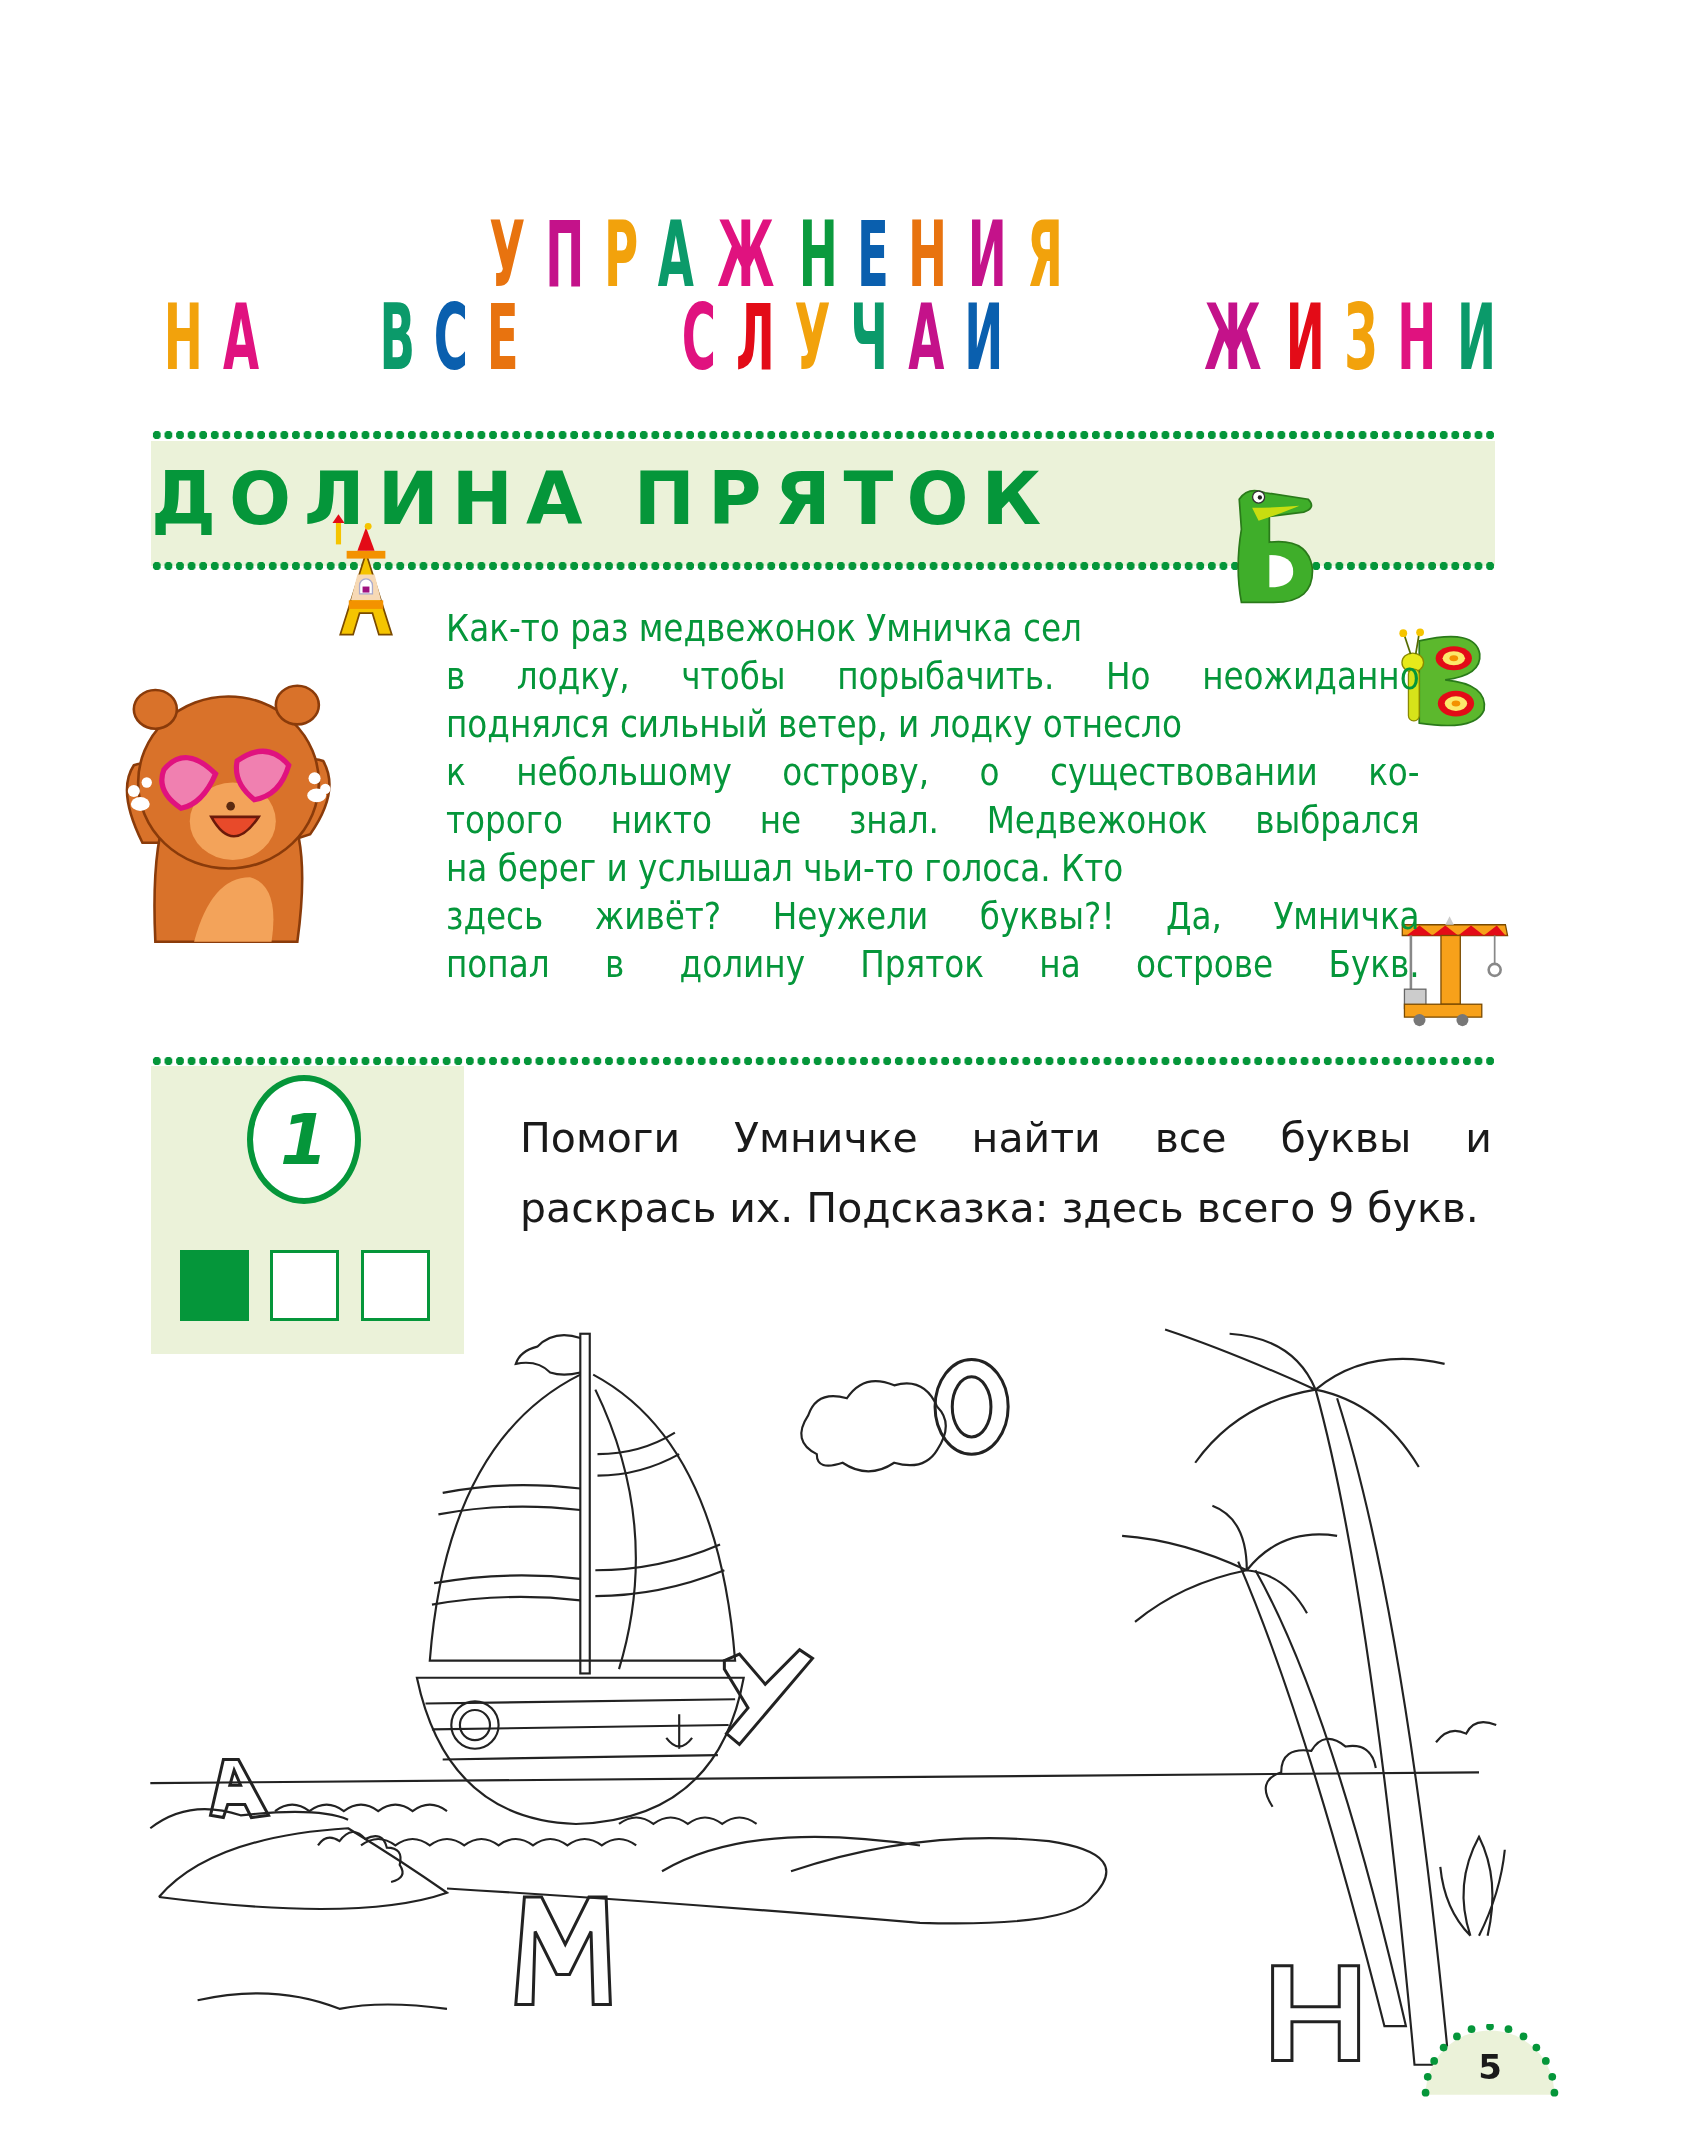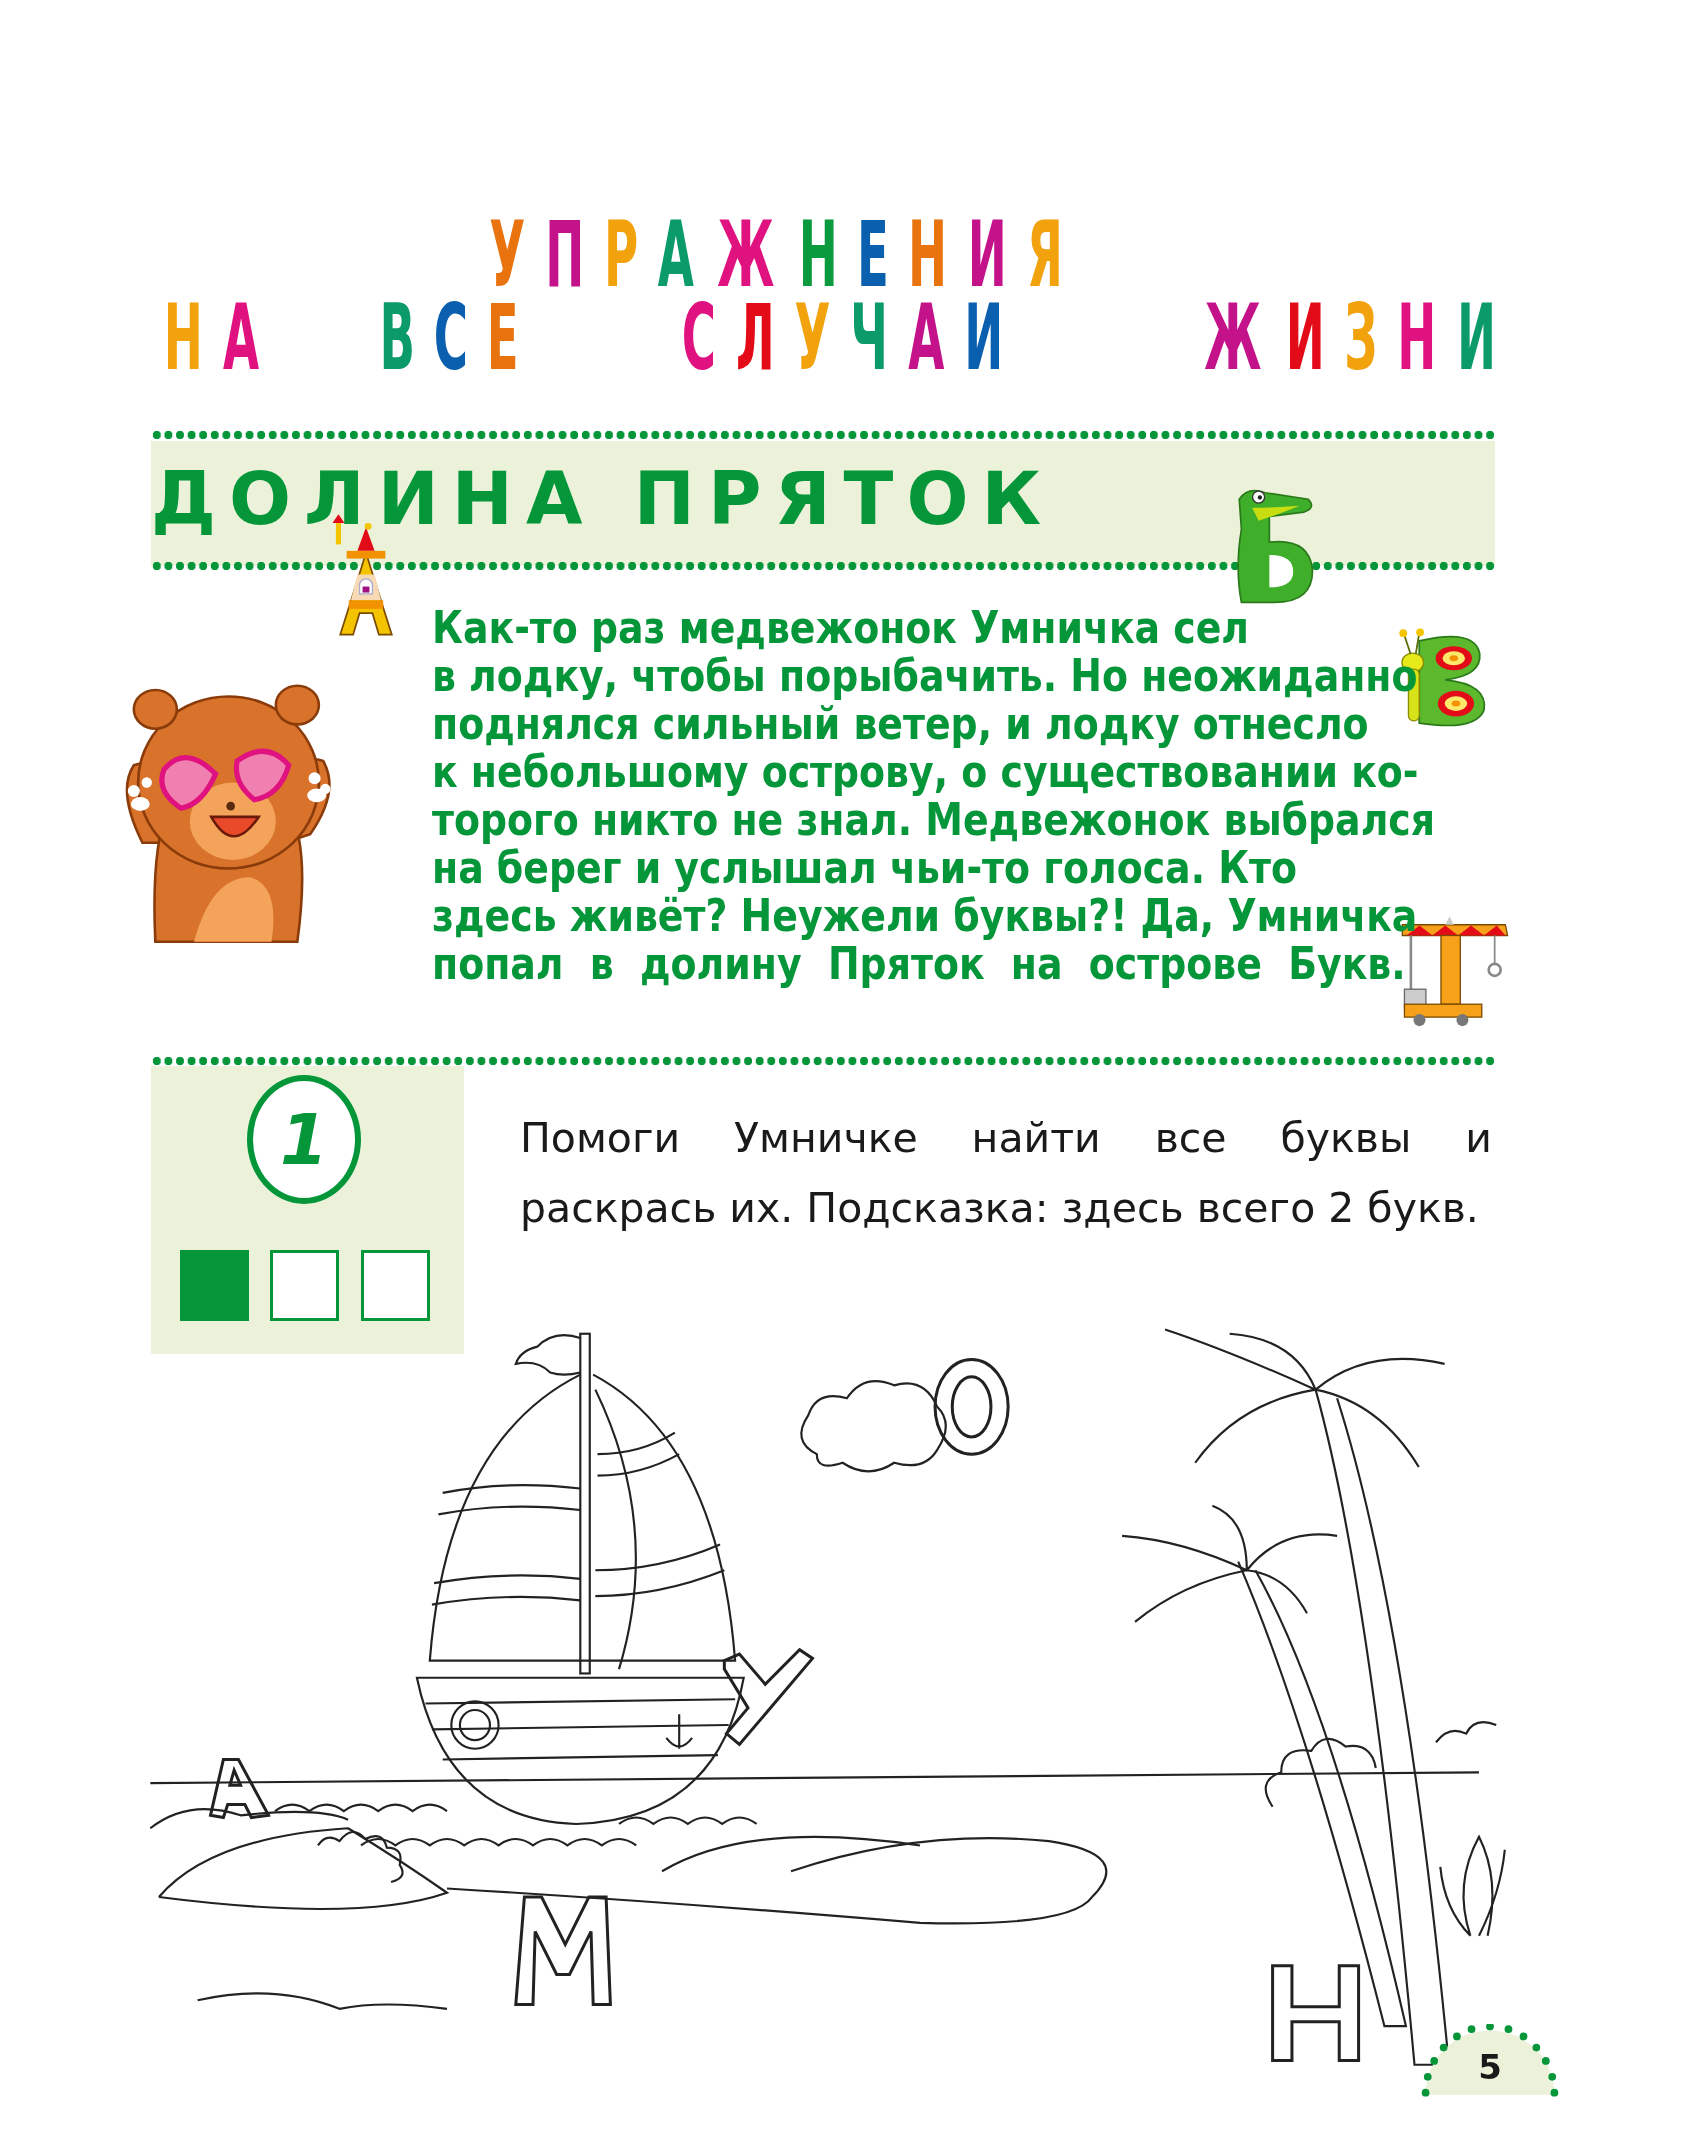--- a/index.html
+++ b/index.html
@@ -10,21 +10,21 @@
   .title-line span{display:inline-block;transform:scaleX(0.72) ;}
   #title1{top:202px;font-size:90px;left:-73px;}
   #title2{top:285px;font-size:90px;}
   .word{display:inline-block;margin:0 24px;}
   .ch{display:inline-block;}
   
   .dots{position:absolute;height:9.5px;background-image:radial-gradient(circle,#05963a 3.9px,transparent 4.3px);background-size:11.6px 9.5px;background-repeat:repeat-x;}
   
   #band{position:absolute;left:151px;top:441px;width:1344px;height:125px;background:#ebf2d9;}
   #band-title{position:absolute;left:151px;top:456px;width:1344px;text-align:left;color:#05963a;font-weight:bold;font-size:73px;letter-spacing:13px;font-family:"DejaVu Sans",sans-serif;}
-  #story{position:absolute;left:432px;top:604px;width:976px;color:#05963a;font-weight:bold;font-size:44px;line-height:48px;font-family:"DejaVu Sans",sans-serif;}
+  #story{position:absolute;left:446px;top:604px;width:976px;color:#05963a;font-weight:normal;font-size:38px;line-height:48px;font-family:"DejaVu Sans",sans-serif;}
   #story .ln{display:block;white-space:nowrap;text-align:justify;text-align-last:justify;transform:scaleX(0.86);transform-origin:left;width:116%;}
   
   #task-panel{position:absolute;left:151px;top:1066px;width:313px;height:288px;background:#ebf2d9;}
   #task-circle{position:absolute;left:247px;top:1075px;width:114px;height:129px;border:6px solid #05963a;border-radius:50%;background:#fff;box-sizing:border-box;display:flex;align-items:center;justify-content:center;color:#05963a;font-size:69px;font-weight:bold;font-style:italic;}
   .lvl{position:absolute;top:1250px;width:69px;height:71px;box-sizing:border-box;border:3.4px solid #05963a;background:#fff;}
   #task-text{position:absolute;left:520px;top:1103px;width:972px;font-family:"DejaVu Sans",sans-serif;font-size:41px;line-height:70px;color:#1a1a1a;text-align:justify;text-align-last:left;}
   
   #scene{position:absolute;left:146px;top:1312px;width:1419px;height:839px;}
   
   #page-num{position:absolute;left:1419px;top:2024px;width:142px;height:73px;}
@@ -127,21 +127,21 @@
 <div class="dots" style="left:151px;top:1056px;width:1344px;"></div>
 
 <div id="task-panel"></div>
 <div id="task-circle">
     <span>1</span>
   </div>
 <div class="lvl" style="left:180px;background:#05963a;"></div>
 <div class="lvl" style="left:270px;"></div>
 <div class="lvl" style="left:361px;"></div>
 
-<div id="task-text">Помоги Умничке найти все буквы и раскрась их. Подсказка: здесь всего 2 букв.</div>
+<div id="task-text">Помоги Умничке найти все буквы и раскрась их. Подсказка: здесь всего 9 букв.</div>
 
 <svg id="scene" viewBox="0 0 3300 1950" fill="none" stroke="#222" stroke-width="5">
 
   <line x1="10" y1="1095" x2="3100" y2="1070"></line>
 
   <path d="M300,1160 q40,-30 80,0 q40,-30 80,0 q40,-30 80,0 q40,-30 80,0 q40,-30 80,0"></path>
   <path d="M500,1240 q40,-30 80,0 q40,-30 80,0 q40,-30 80,0 q40,-30 80,0 q40,-30 80,0 q40,-30 80,0 q40,-30 80,0 q40,-30 80,0"></path>
   <path d="M1100,1190 q40,-30 80,0 q40,-30 80,0 q40,-30 80,0 q40,-30 80,0"></path>
 
   <path d="M630,850 L1390,850 Q1330,1180 1000,1190 Q700,1180 630,850Z"></path>

